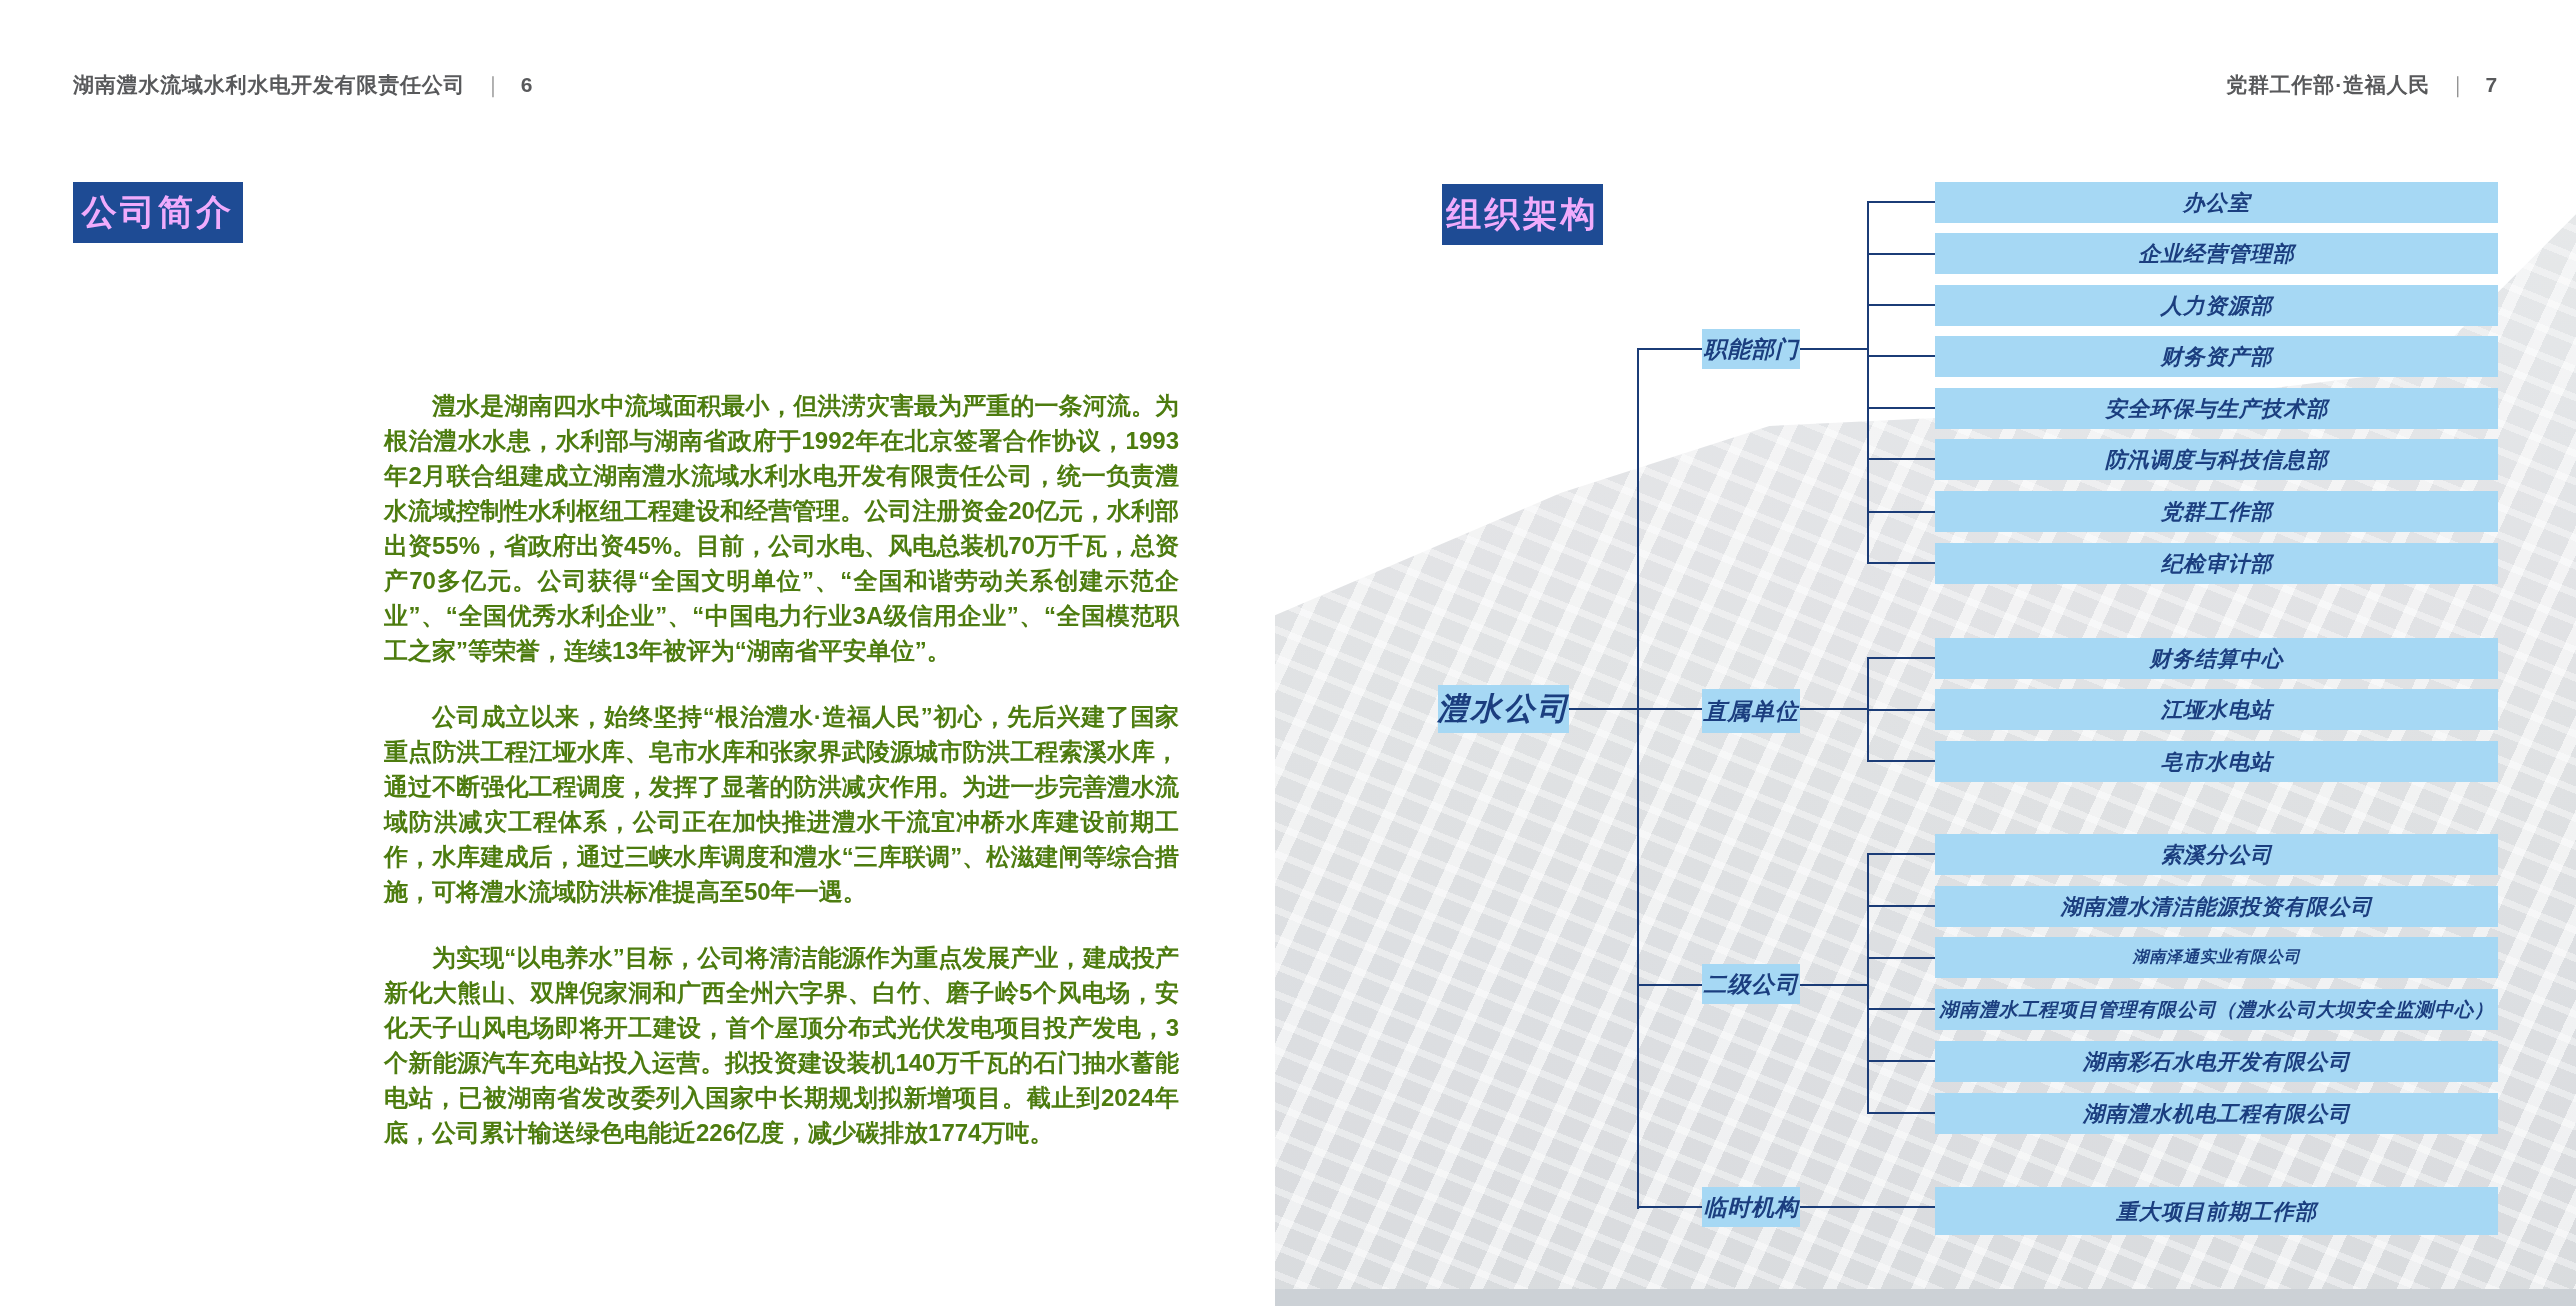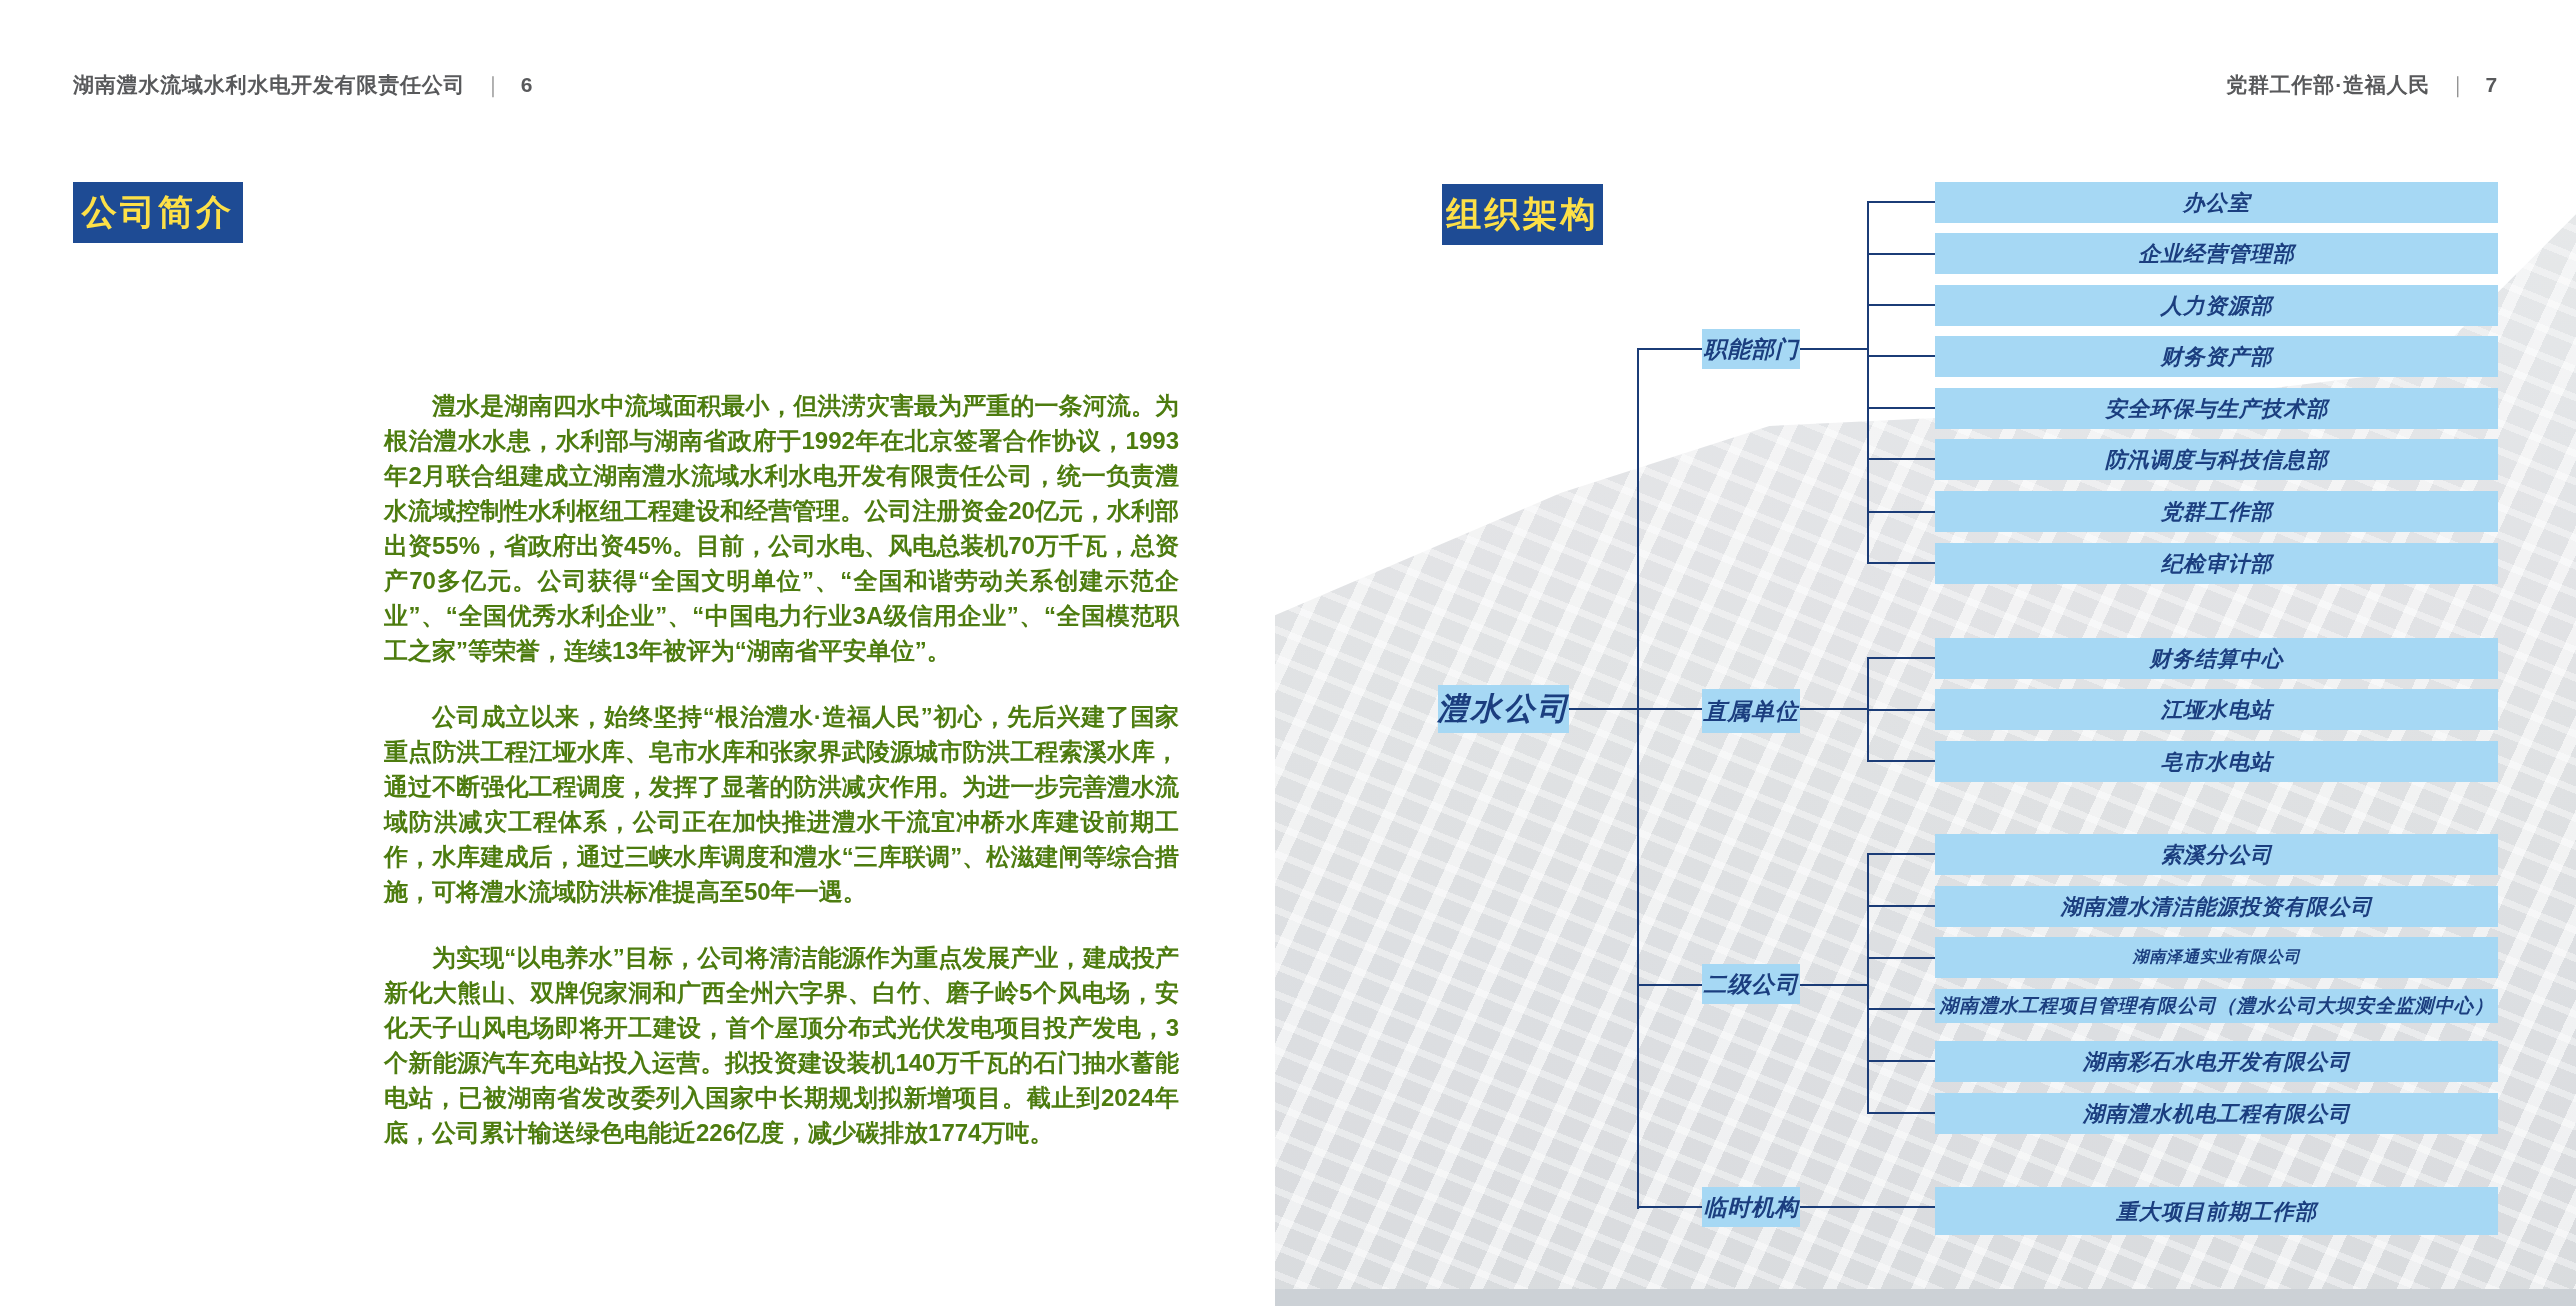--- a/index.html
+++ b/index.html
@@ -16,21 +16,21 @@
     font-family:"Liberation Sans","DejaVu Sans",sans-serif;overflow:hidden;
   }
   .page-header{
     position:absolute;top:71px;font-size:21px;font-weight:bold;color:var(--hgray);
     letter-spacing:0.8px;white-space:nowrap;
   }
   .page-header .divider{margin:0 17px;font-weight:normal;color:#8a8a8a;}
   .header-left{left:73px;}
   .header-right{right:78px;text-align:right;}
   .title-box{
-    position:absolute;background:var(--navy);color:#fde047;font-weight:bold;
+    position:absolute;background:var(--navy);color:#f0abfc;font-weight:bold;
     font-size:35px;display:flex;align-items:center;justify-content:center;
     letter-spacing:3.1px;
   }
   .title-box.left{left:73px;top:182px;width:170px;height:61px;}
   .title-box.right{left:1442px;top:184px;width:161px;height:61px;}
   .body-text{
     position:absolute;left:384px;top:388px;width:795px;
     font-size:24px;line-height:35px;font-weight:600;color:#4d7c0f;
     text-align:justify;
   }
@@ -122,21 +122,21 @@
     <div class="org-line" style="left: 1867px; top: 853px; width: 68px; height: 2.3px;"></div>
     <div class="org-line" style="left: 1867px; top: 905px; width: 68px; height: 2.3px;"></div>
     <div class="org-line" style="left: 1867px; top: 957px; width: 68px; height: 2.3px;"></div>
     <div class="org-line" style="left: 1867px; top: 1008px; width: 68px; height: 2.3px;"></div>
     <div class="org-line" style="left: 1867px; top: 1060px; width: 68px; height: 2.3px;"></div>
     <div class="org-line" style="left: 1867px; top: 1112px; width: 68px; height: 2.3px;"></div>
     <div class="org-node org-cat" style="left: 1702px; top: 964px; width: 98px; height: 40px;">二级公司</div>
     <div class="org-node org-bar" style="left: 1935px; top: 834px; width: 563px; height: 41px; font-size: 21.5px;">索溪分公司</div>
     <div class="org-node org-bar" style="left: 1935px; top: 886px; width: 563px; height: 41px; font-size: 21.5px;">湖南澧水清洁能源投资有限公司</div>
     <div class="org-node org-bar" style="left: 1935px; top: 937px; width: 563px; height: 41px; font-size: 16px;">湖南泽通实业有限公司</div>
-    <div class="org-node org-bar" style="left: 1935px; top: 989px; width: 563px; height: 34px; font-size: 19px;">湖南澧水工程项目管理有限公司（澧水公司大坝安全监测中心）</div>
+    <div class="org-node org-bar" style="left: 1935px; top: 989px; width: 563px; height: 41px; font-size: 19px;">湖南澧水工程项目管理有限公司（澧水公司大坝安全监测中心）</div>
     <div class="org-node org-bar" style="left: 1935px; top: 1041px; width: 563px; height: 41px; font-size: 21.5px;">湖南彩石水电开发有限公司</div>
     <div class="org-node org-bar" style="left: 1935px; top: 1093px; width: 563px; height: 41px; font-size: 21.5px;">湖南澧水机电工程有限公司</div>
     <div class="org-line" style="left: 1637px; top: 1206px; width: 65px; height: 2.3px;"></div>
     <div class="org-line" style="left: 1800px; top: 1206px; width: 135px; height: 2.3px;"></div>
     <div class="org-node org-cat" style="left: 1702px; top: 1187px; width: 98px; height: 40px;">临时机构</div>
     <div class="org-node org-bar" style="left: 1935px; top: 1187px; width: 563px; height: 48px; font-size: 21.5px;">重大项目前期工作部</div>
     <div class="org-node org-root" style="left: 1438px; top: 685px; width: 131px; height: 48px;">澧水公司</div>
   </div>
 
 

